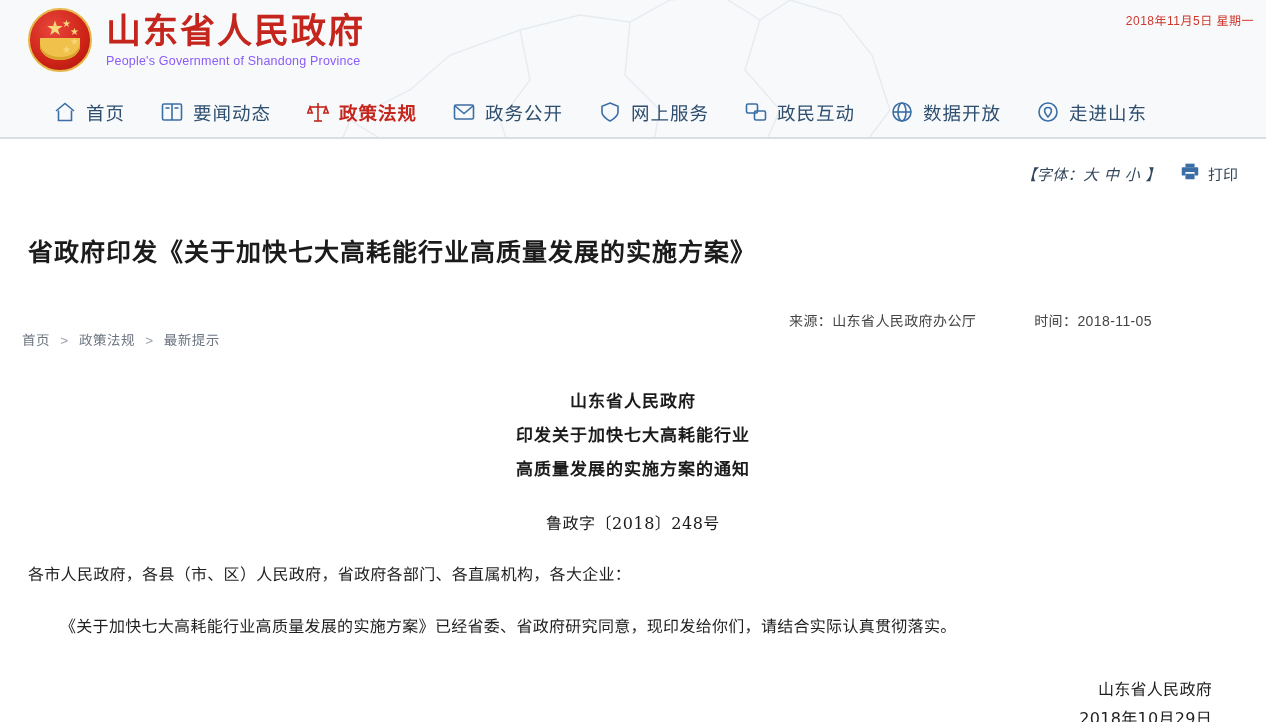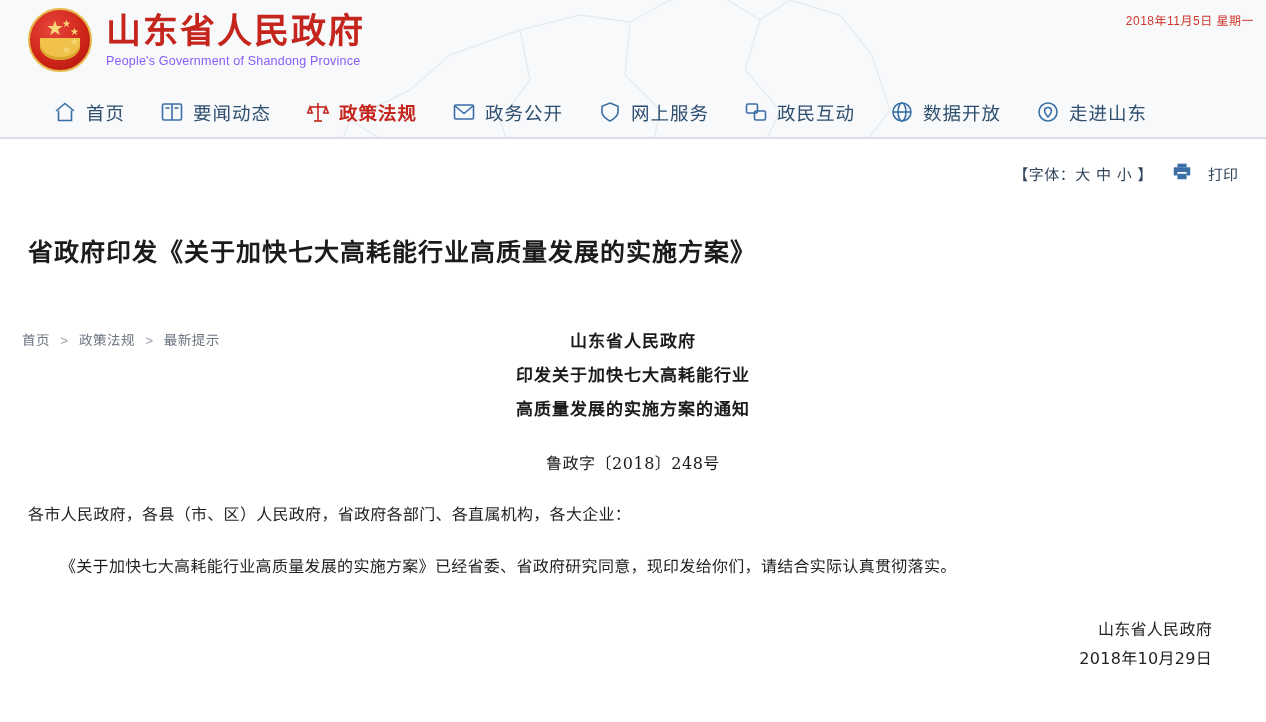--- a/index.html
+++ b/index.html
@@ -141,22 +141,23 @@
     position: relative;
     height: 52px;
     display: flex; align-items: center; justify-content: flex-end;
     gap: 18px;
     padding-top: 16px;
   }
   .font-size-ctl {
     font-family: "DejaVu Sans", "Liberation Sans", sans-serif;
     font-size: 15px; color: #33475c; letter-spacing: .5px;
     cursor: pointer;
-  }
-  .print-wrap { display: flex; align-items: center; gap: 15px; cursor: pointer; }
+    font-style: italic;
+  }
+  .print-wrap { display: flex; align-items: center; gap: 7px; cursor: pointer; }
   .print-ico svg { width: 22px; height: 22px; fill: #3a6ea5; }
   .print-lbl {
     font-family: "DejaVu Sans", "Liberation Sans", sans-serif;
     font-size: 15px; color: #33475c;
   }
 
   .breadcrumb {
     position: absolute;
     left: 22px; top: 190px;
     font-size: 13.5px; color: #6b7480;
@@ -383,20 +384,28 @@
       <span class="sep">&gt;</span>
       <span class="crumb">政策法规</span>
       <span class="sep">&gt;</span>
       <span class="crumb">最新提示</span>
     </div>
 
     <div class="doc">
 
       <h1 class="doc-title">省政府印发《关于加快七大高耗能行业高质量发展的实施方案》</h1>
 
+      <div class="meta">
+        <div>
+          <span>来源：</span><span>山东省人民政府办公厅</span>
+        </div>
+        <div>
+          <span>时间：</span><span>2018-11-05</span>
+        </div>
+      </div>
 
       <div class="title-block">
         <div>山东省人民政府</div>
         <div>印发关于加快七大高耗能行业</div>
         <div>高质量发展的实施方案的通知</div>
       </div>
 
       <div class="doc-number">鲁政字〔2018〕248号</div>
 
       <p class="body-p">各市人民政府，各县（市、区）人民政府，省政府各部门、各直属机构，各大企业：</p>

